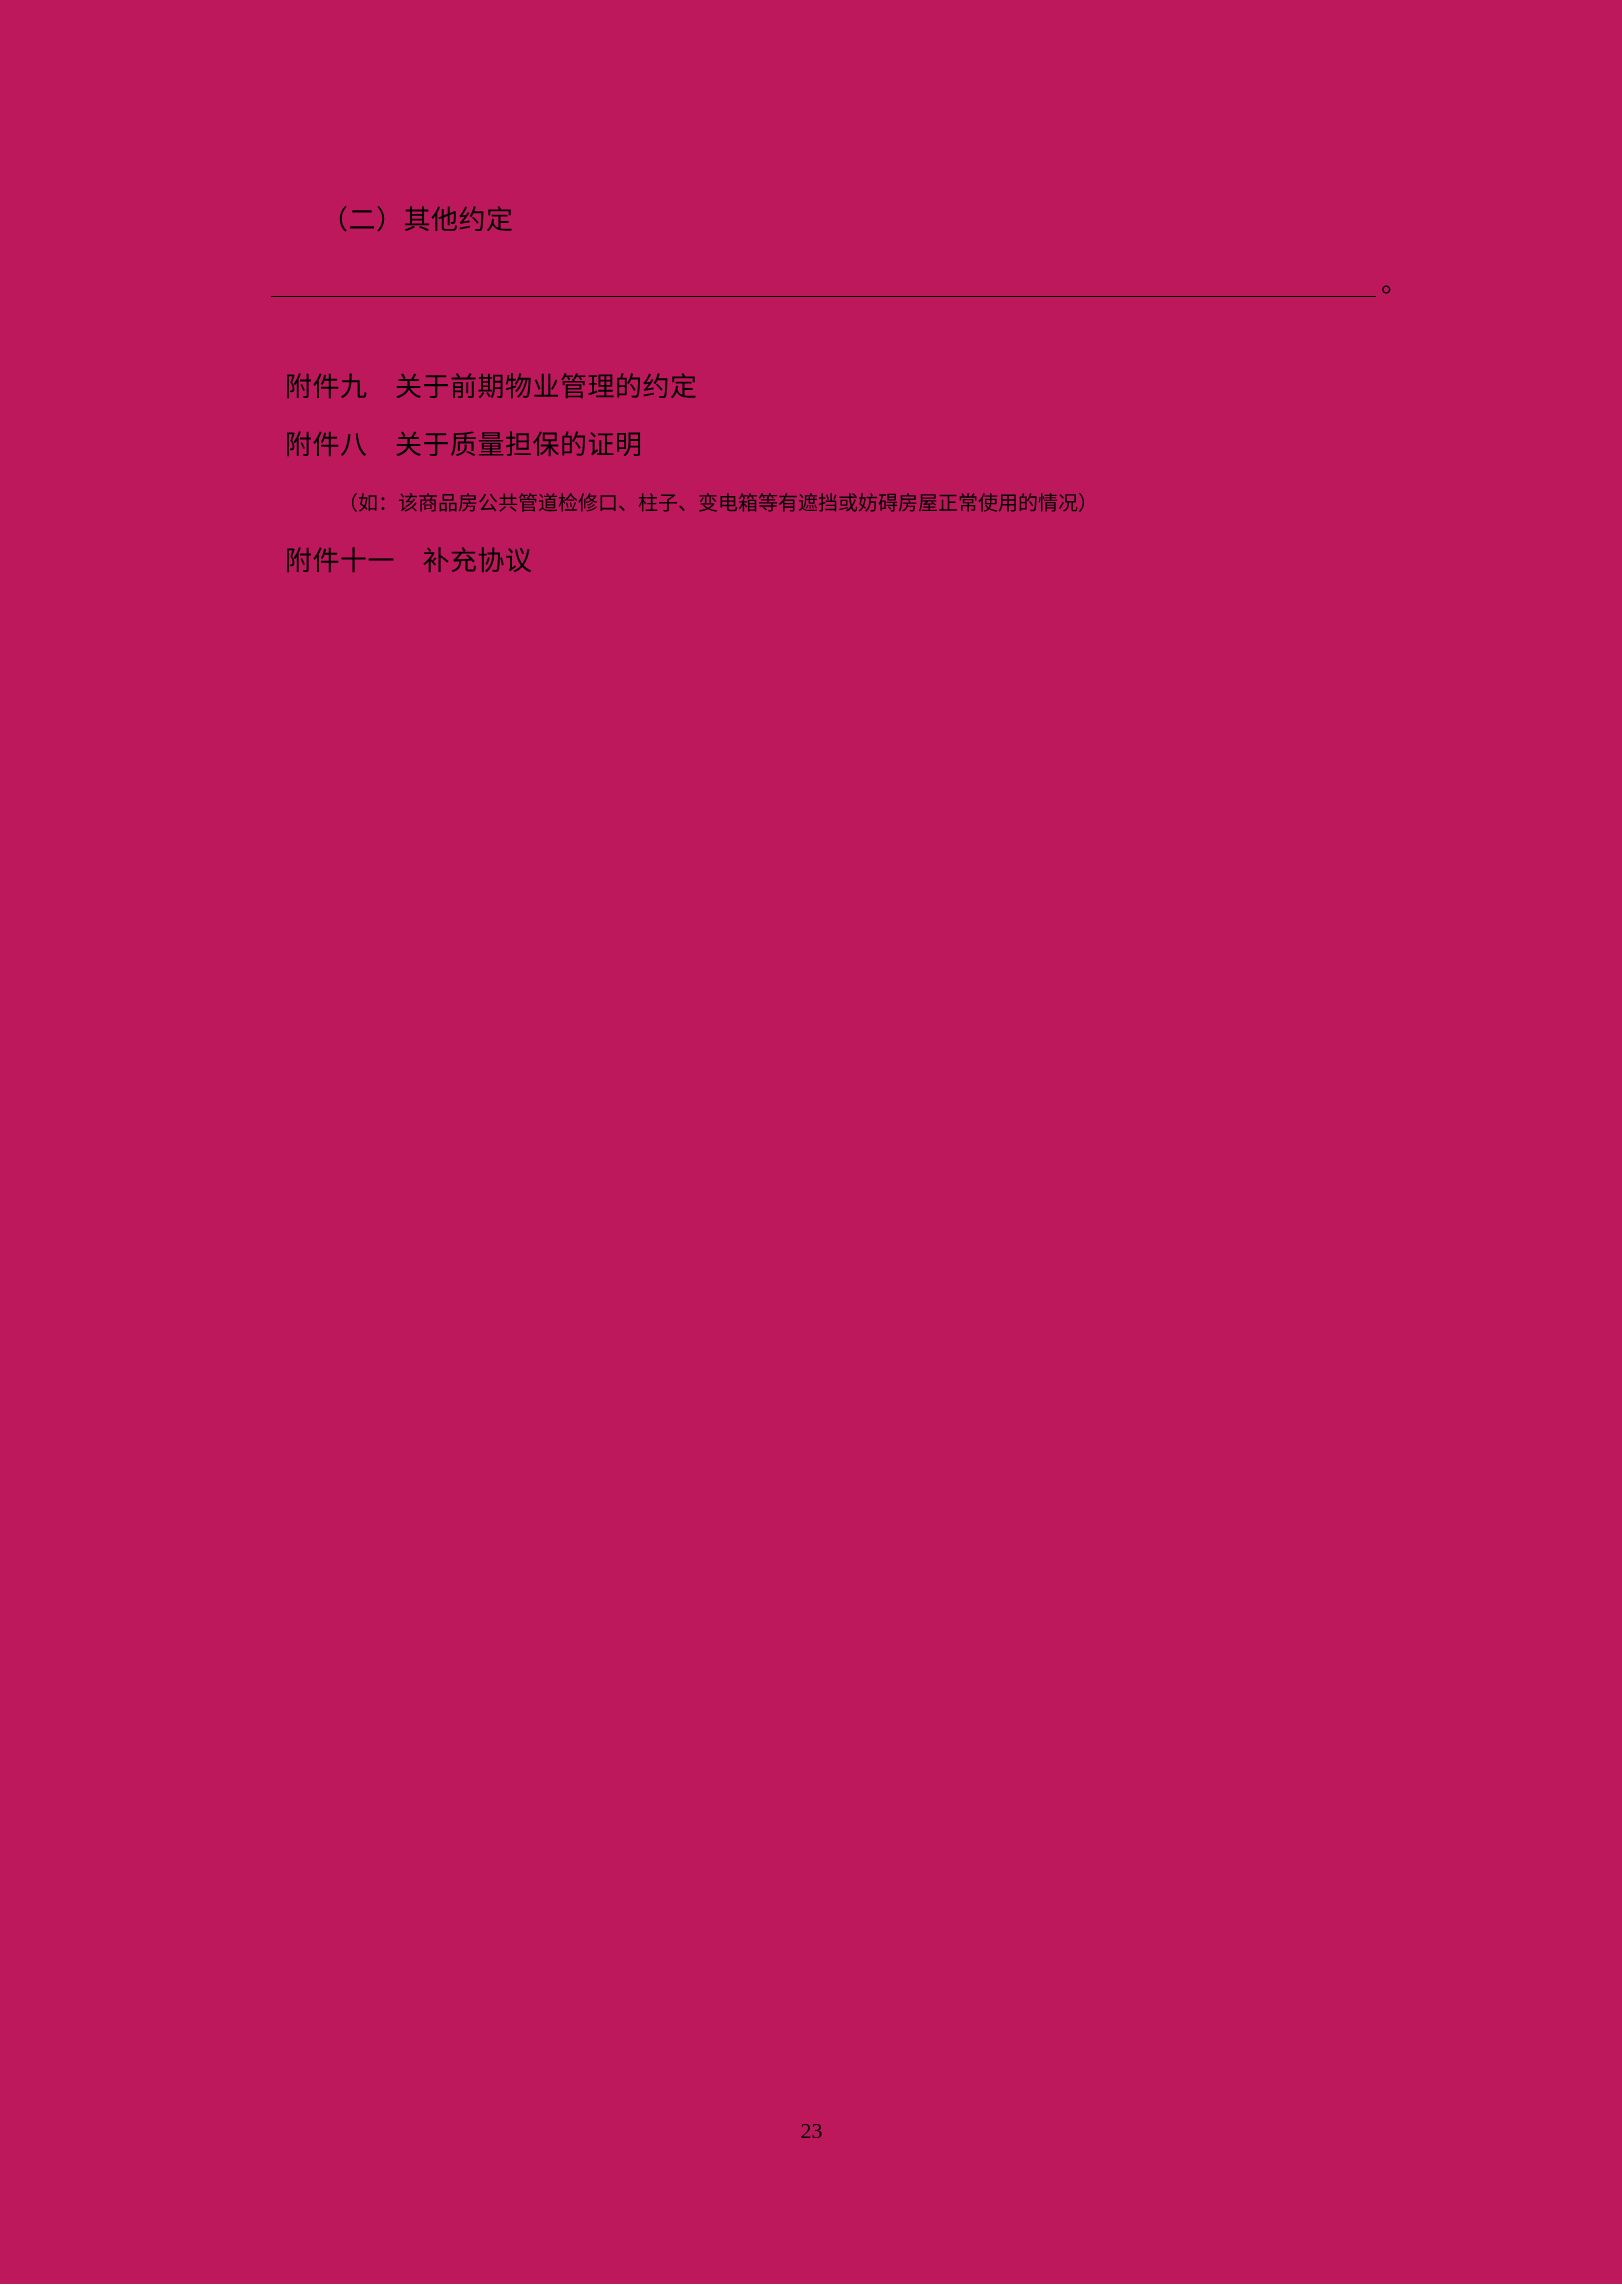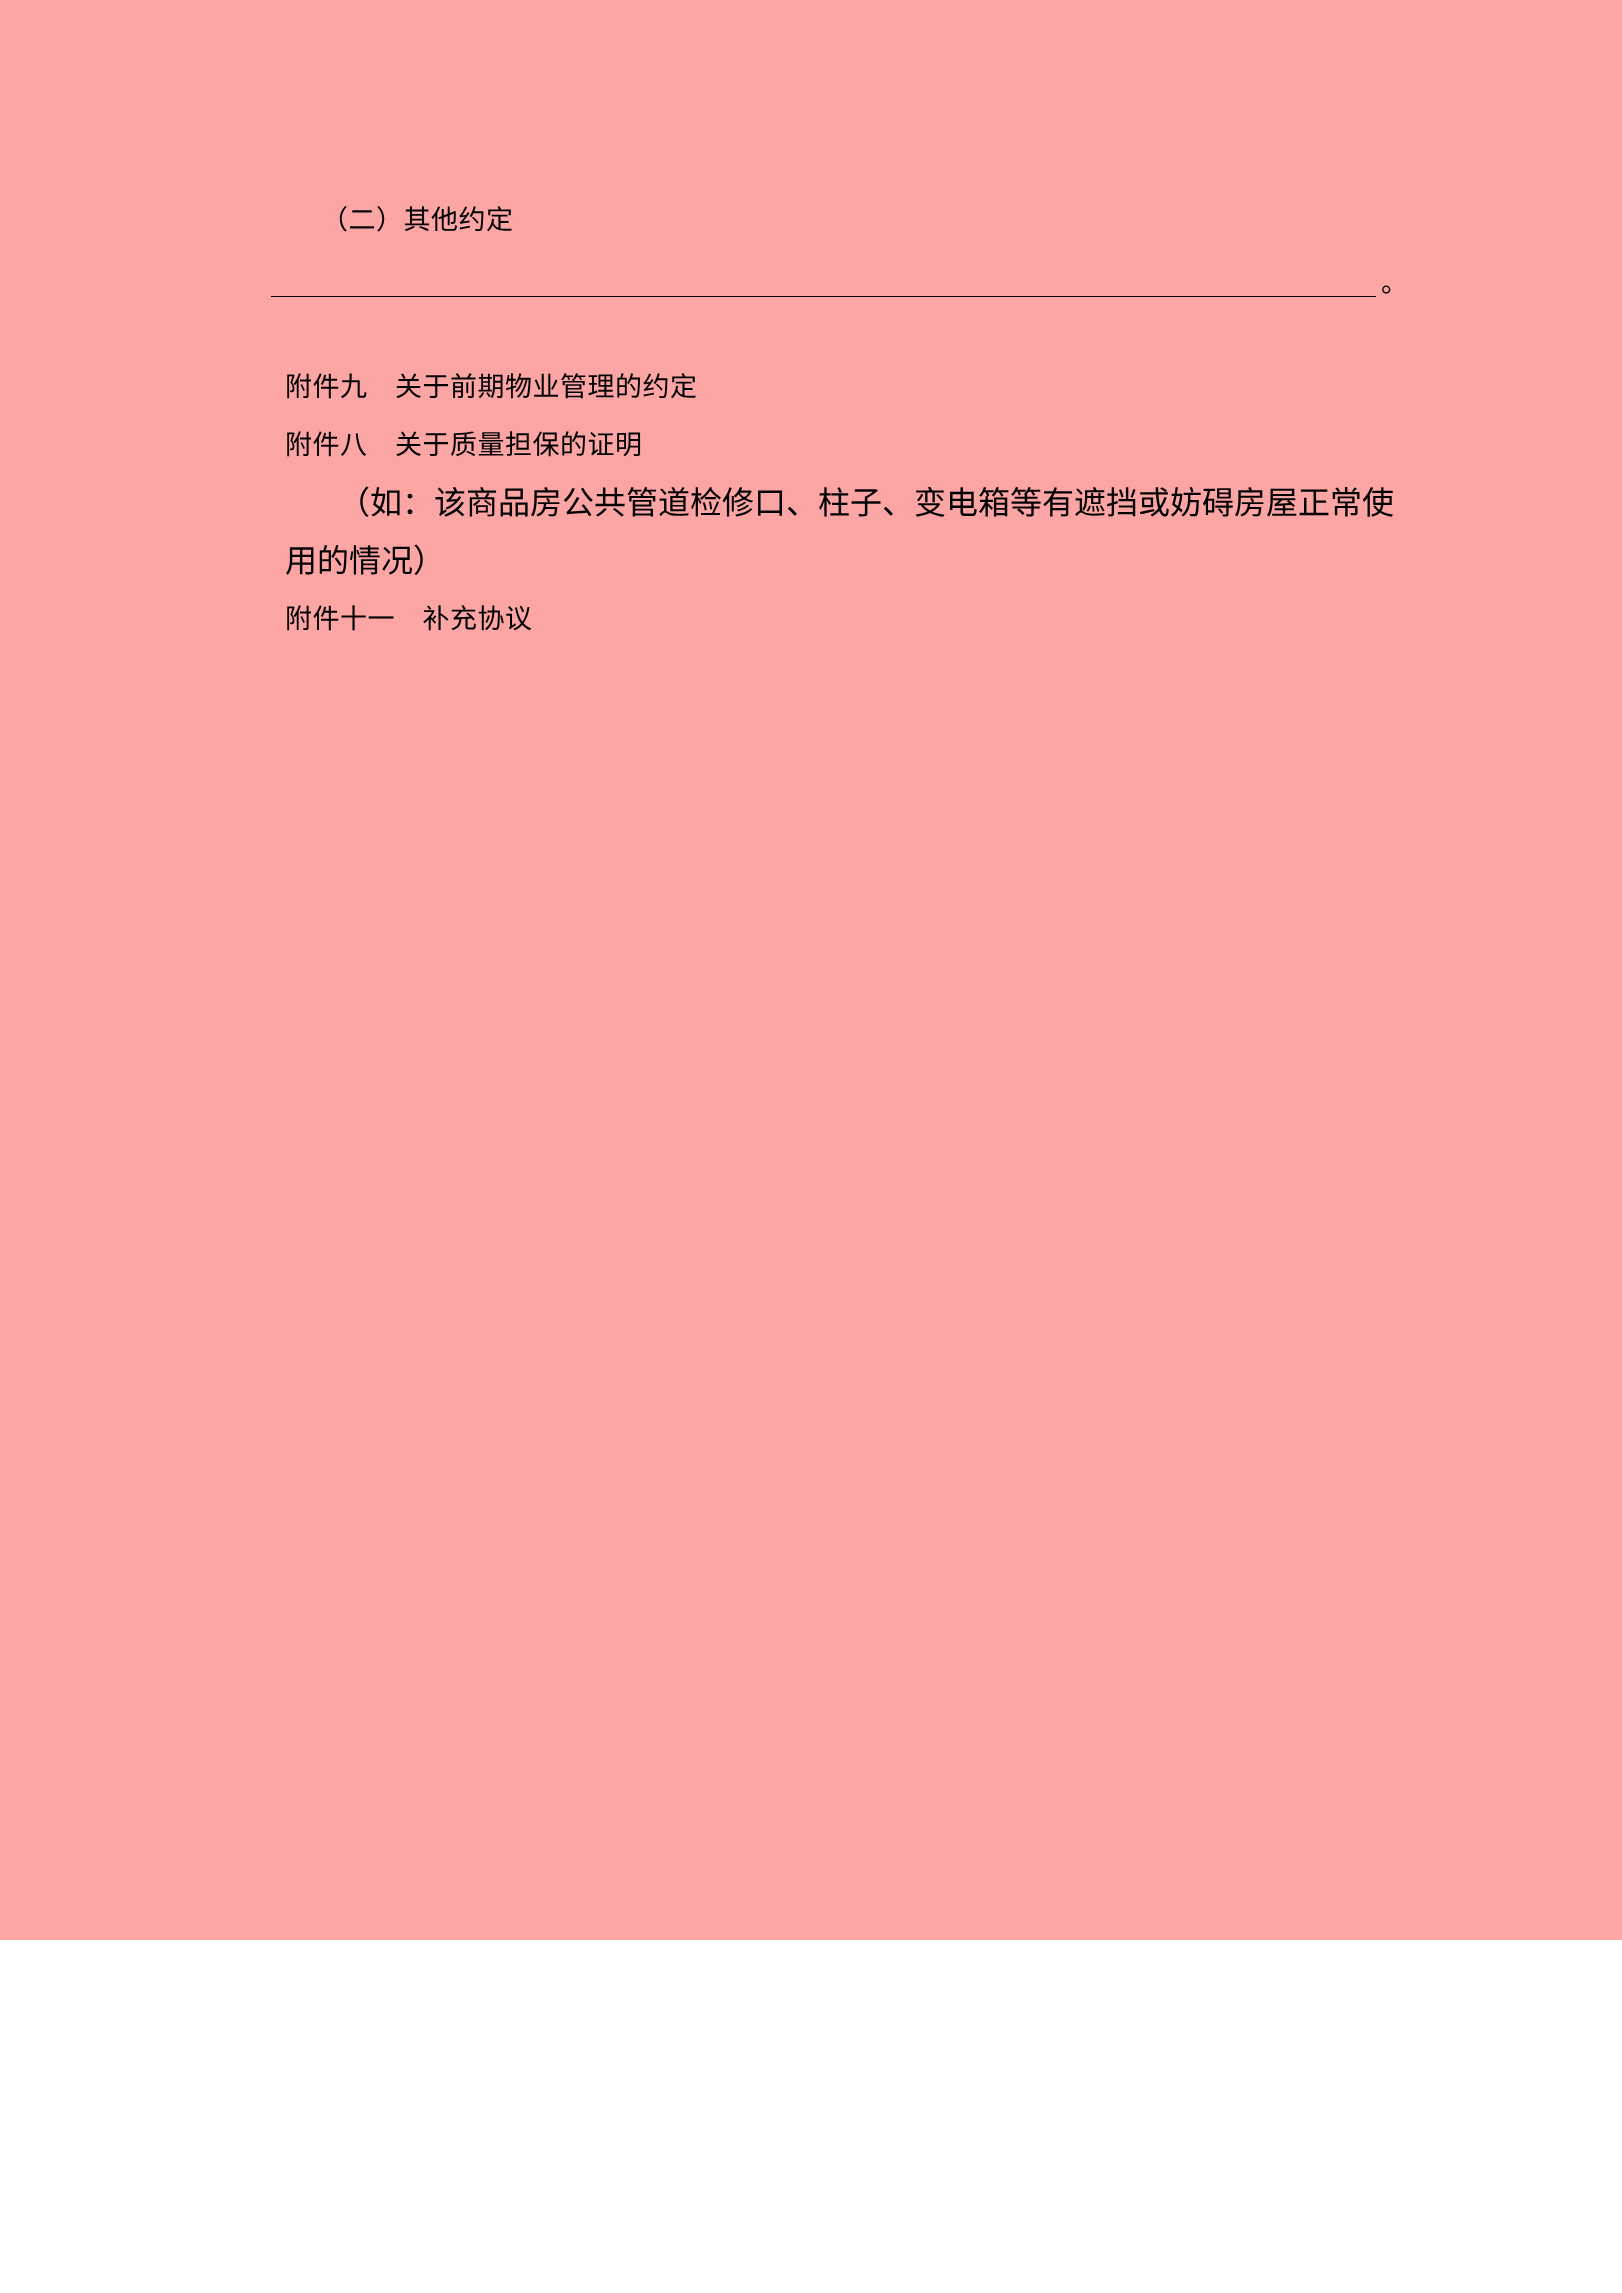--- a/index.html
+++ b/index.html
@@ -7,22 +7,22 @@
     padding: 0;
     background: #ffffff;
   }
   body {
     font-family: "DejaVu Sans", "Liberation Sans", sans-serif;
     color: #000000;
   }
   .page {
     position: relative;
     width: 1623px;
-    height: 1940px;
-    background: #fca5a5;
+    height: 2284px;
+    background: #be185d;
     box-sizing: border-box;
     overflow: hidden;
   }
   .content {
     position: absolute;
     left: 235px;
     top: 191px;
     width: 1173px;
   }
   .line {
@@ -55,21 +55,21 @@
     position: absolute;
     right: 0px;
     top: 16.4px;
     font-size: 27px;
     line-height: 36px;
   }
   .block-gap {
     height: 44px;
   }
   .wrap-line {
-    font-size: 32px;
+    font-size: 20px;
     line-height: 58px;
     white-space: pre-wrap;
   }
   .footer {
     position: absolute;
     left: 0;
     right: 0;
     top: 2118px;
     text-align: center;
     font-size: 22px;

